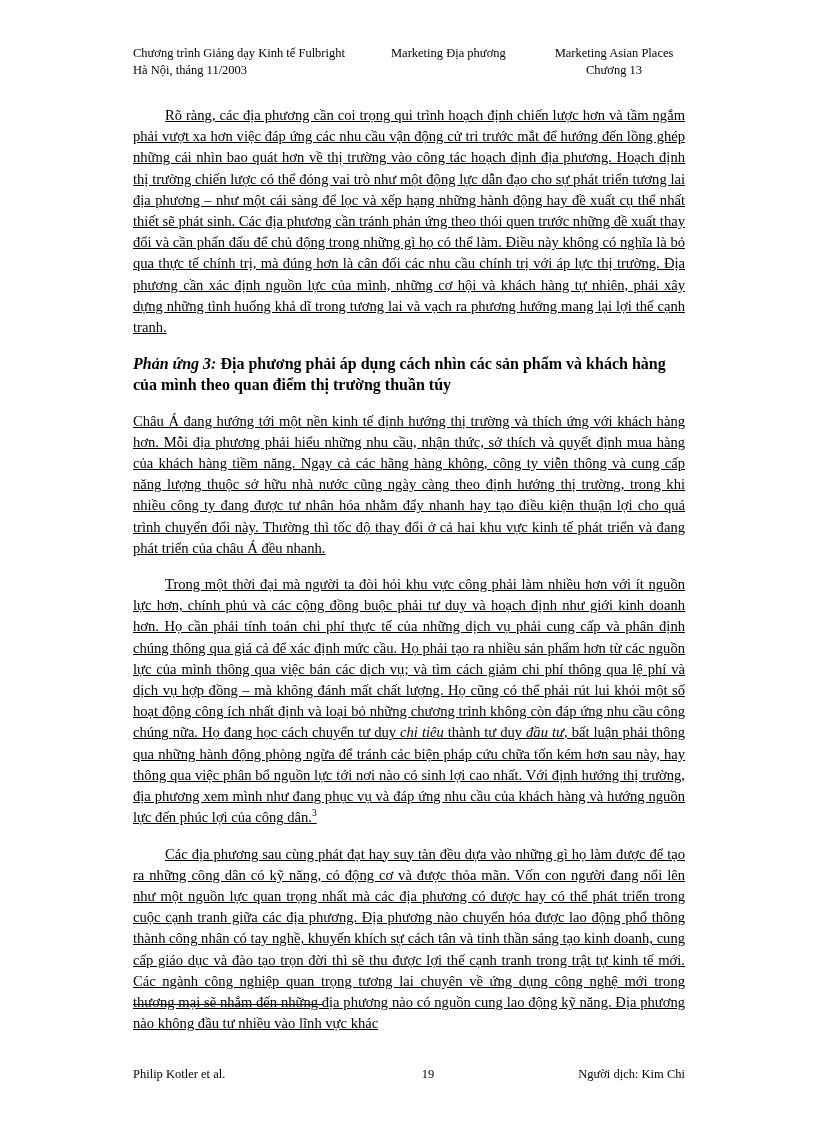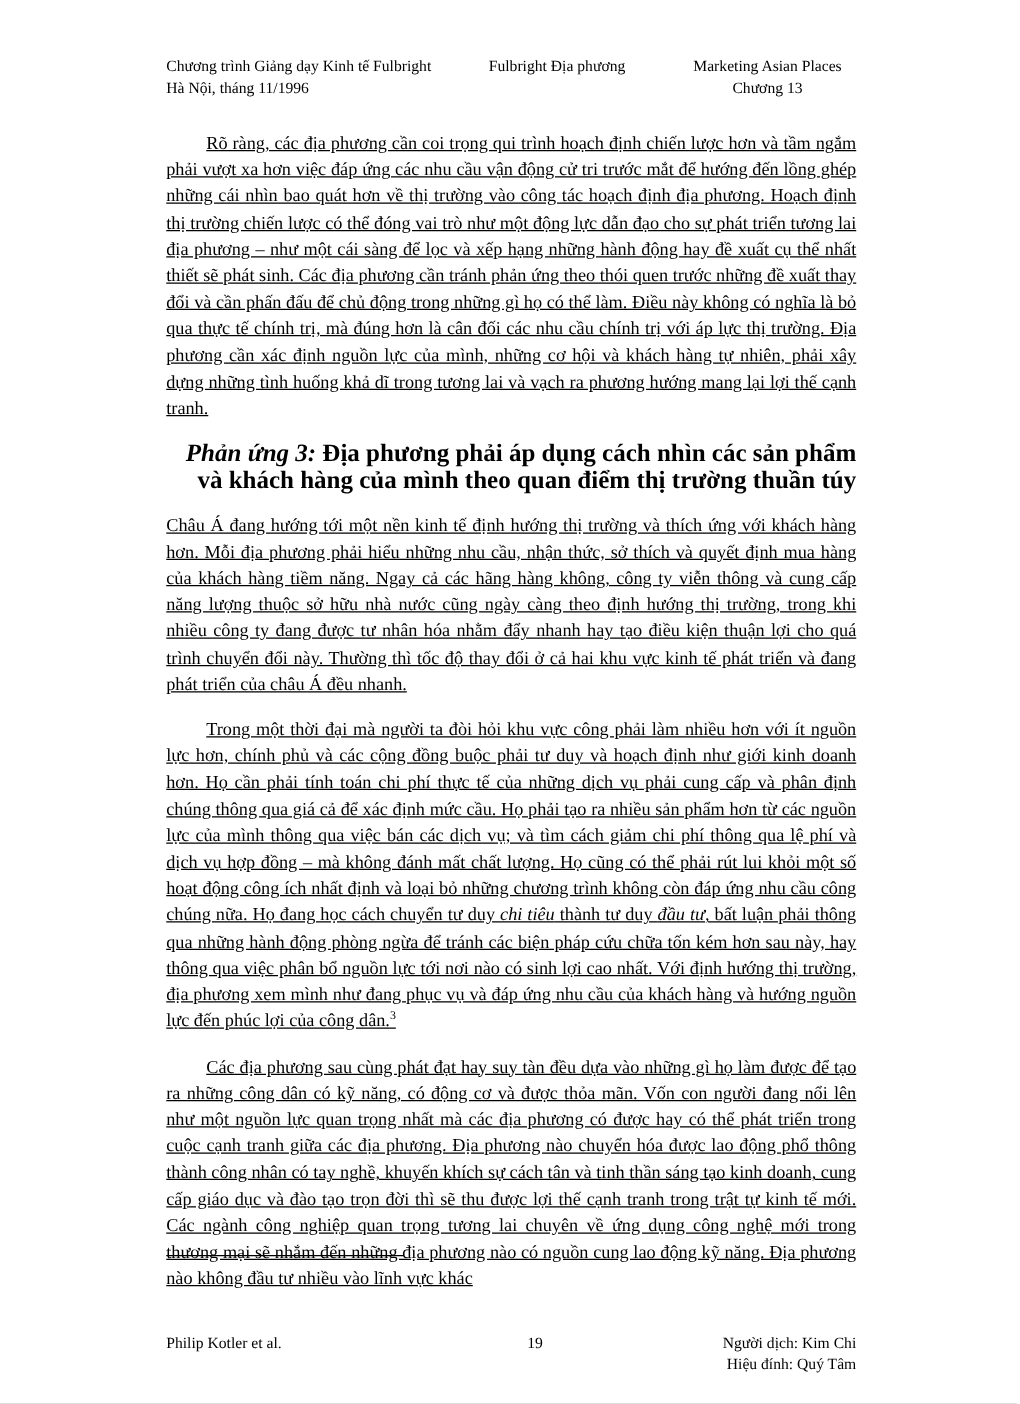--- a/index.html
+++ b/index.html
@@ -47,23 +47,23 @@
     line-height: 21.2px;
     text-align: justify;
     text-indent: 32px;
     margin: 0 0 15px 0;
     -webkit-hyphens: none;
     hyphens: none;
     text-decoration: underline;
   }
   p.body.noindent { text-indent: 0; }
   p.heading {
-    font-size: 20px;
+    font-size: 16px;
     line-height: 21.2px;
-    text-align: right;
+    text-align: left;
     margin: 0 0 15px 0;
     font-weight: bold;
     text-indent: 0;
   }
   p.heading .ital { font-style: italic; }
   .ital { font-style: italic; }
   sup {
     font-size: 9.5px;
     vertical-align: super;
     line-height: 0;
@@ -108,25 +108,25 @@
 </head>
 <body>
 
 <div class="page">
 
   <div class="content">
 
     <div class="doc-header">
       <div class="hrow">
         <div class="hdr-left">Chương trình Giảng dạy Kinh tế Fulbright</div>
-        <div class="hdr-mid">Fulbright Địa phương</div>
+        <div class="hdr-mid">Marketing Địa phương</div>
         <div class="hdr-right">Marketing Asian Places</div>
       </div>
       <div class="hrow">
-        <div class="hdr-left second">Hà Nội, tháng 11/1996</div>
+        <div class="hdr-left second">Hà Nội, tháng 11/2003</div>
         <div class="hdr-right ralign">Chương 13</div>
       </div>
     </div>
 
     <p class="body">Rõ ràng, các địa phương cần coi trọng qui trình hoạch định chiến lược hơn và tầm ngắm phải vượt xa hơn việc đáp ứng các nhu cầu vận động cử tri trước mắt để hướng đến lồng ghép những cái nhìn bao quát hơn về thị trường vào công tác hoạch định địa phương. Hoạch định thị trường chiến lược có thể đóng vai trò như một động lực dẫn đạo cho sự phát triển tương lai địa phương – như một cái sàng để lọc và xếp hạng những hành động hay đề xuất cụ thể nhất thiết sẽ phát sinh. Các địa phương cần tránh phản ứng theo thói quen trước những đề xuất thay đổi và cần phấn đấu để chủ động trong những gì họ có thể làm. Điều này không có nghĩa là bỏ qua thực tế chính trị, mà đúng hơn là cân đối các nhu cầu chính trị với áp lực thị trường. Địa phương cần xác định nguồn lực của mình, những cơ hội và khách hàng tự nhiên, phải xây dựng những tình huống khả dĩ trong tương lai và vạch ra phương hướng mang lại lợi thế cạnh tranh.</p>
 
     <p class="heading"><span class="ital">Phản ứng 3:</span><span> Địa phương phải áp dụng cách nhìn các sản phẩm và khách hàng của mình theo quan điểm thị trường thuần túy</span></p>
 
     <p class="body noindent">Châu Á đang hướng tới một nền kinh tế định hướng thị trường và thích ứng với khách hàng hơn. Mỗi địa phương phải hiểu những nhu cầu, nhận thức, sở thích và quyết định mua hàng của khách hàng tiềm năng. Ngay cả các hãng hàng không, công ty viễn thông và cung cấp năng lượng thuộc sở hữu nhà nước cũng ngày càng theo định hướng thị trường, trong khi nhiều công ty đang được tư nhân hóa nhằm đẩy nhanh hay tạo điều kiện thuận lợi cho quá trình chuyển đổi này. Thường thì tốc độ thay đổi ở cả hai khu vực kinh tế phát triển và đang phát triển của châu Á đều nhanh.</p>
 
@@ -139,20 +139,15 @@
   <div class="footnote-area">
     <div class="footnote-rule"></div>
   </div>
 
   <div class="doc-footer">
     <div class="frow">
       <div class="ftr-left">Philip Kotler et al.</div>
       <div class="ftr-mid">19</div>
       <div class="ftr-right">Người dịch: Kim Chi</div>
     </div>
-    <div class="frow">
-      <div class="ftr-left"></div>
-      <div class="ftr-mid"></div>
-      <div class="ftr-right">Hiệu đính: Quý Tâm</div>
-    </div>
   </div>
 
 </div>
 
 </body></html>

